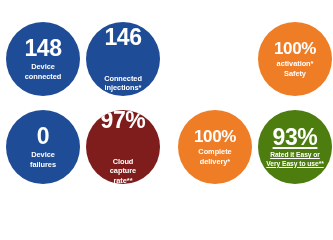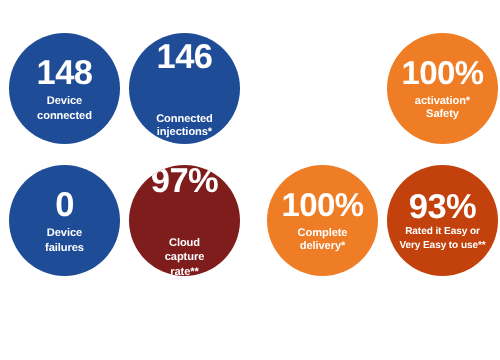--- a/index.html
+++ b/index.html
@@ -55,21 +55,21 @@
   .oc2 { left: 90px; }
 
   .stat-value {
     font-size: 23px;
     font-weight: bold;
     line-height: 1.0;
     letter-spacing: -0.4px;
     margin-bottom: 2px;
     white-space: nowrap;
   }
-  .stat-value.small-val { font-size: 22px; }
+  .stat-value.small-val { font-size: 17px; }
 
   .stat-label {
     font-size: 7.4px;
     font-weight: bold;
     line-height: 1.28;
     letter-spacing: -0.05px;
   }
   .stat-label.tight { font-size: 6.7px; }
   .stat-label .line { display: block; white-space: nowrap; }
 </style>
@@ -127,21 +127,21 @@
     </div>
 
     <div class="stat-circle orange r2 oc1" style="background: rgb(239, 125, 38);">
       <div class="stat-value small-val">100%</div>
       <div class="stat-label">
         <span class="line">Complete</span>
         <span class="line">delivery*</span>
       </div>
     </div>
 
-    <div class="stat-circle orange r2 oc2" style="background: #c2410c;">
+    <div class="stat-circle orange r2 oc2" style="background: #4d7c0f; text-decoration: underline;">
       <div class="stat-value">93%</div>
       <div class="stat-label tight">
         <span class="line">Rated it Easy or</span>
         <span class="line">Very Easy to use**</span>
       </div>
     </div>
 
   </div>
 
 </div>

